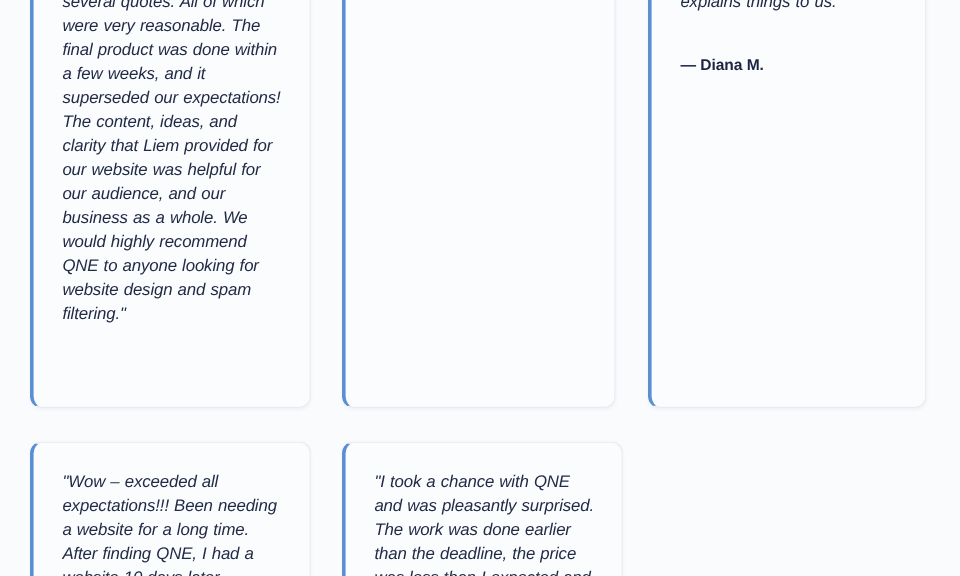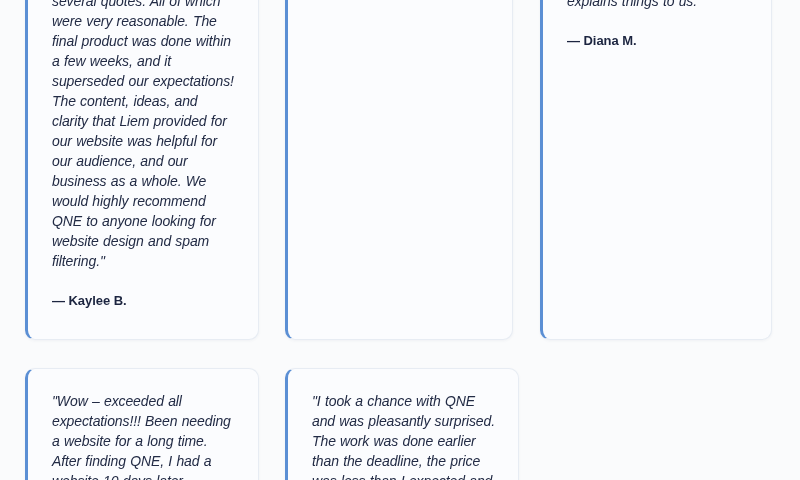--- a/index.html
+++ b/index.html
@@ -37,21 +37,21 @@
   .quote {
     font-style: italic;
     font-size: 14px;
     line-height: 20px;
     color: #222b45;
     letter-spacing: -0.1px;
     word-spacing: 0.5px;
   }
 
   .author {
-    margin-top: 22px;
+    margin-top: 35px;
     font-size: 13px;
     font-weight: bold;
     font-style: normal;
     color: #1c2540;
     letter-spacing: -0.05px;
   }
 
   
   #card-kaylee  { left: 25px;  top: -92px; width: 234px; height: 432px; }
   #card-michael { left: 285px; top: -118px; width: 228px; height: 458px; }
@@ -61,21 +61,20 @@
   #card-wow     { left: 25px;  top: 368px; width: 234px; height: 300px; }
   #card-chance  { left: 285px; top: 368px; width: 234px; height: 300px; }
 </style>
 </head>
 <body>
 
 <div id="testimonials-section">
 
   <div class="card" id="card-kaylee">
     <div class="quote">with a re-design. He came prepared to the first meeting with options, ideas, and several quotes. All of which were very reasonable. The final product was done within a few weeks, and it superseded our expectations! The content, ideas, and clarity that Liem provided for our website was helpful for our audience, and our business as a whole. We would highly recommend QNE to anyone looking for website design and spam filtering."</div>
-    <div class="author">— Kaylee B.</div>
   </div>
 
   <div class="card" id="card-michael">
     
     
   </div>
 
   <div class="card" id="card-diana">
     <div class="quote">queries. He adjusts whatever is needed to best serve our needs. He is patient whenever he needs to explains things to us."</div>
     <div class="author">— Diana M.</div>

